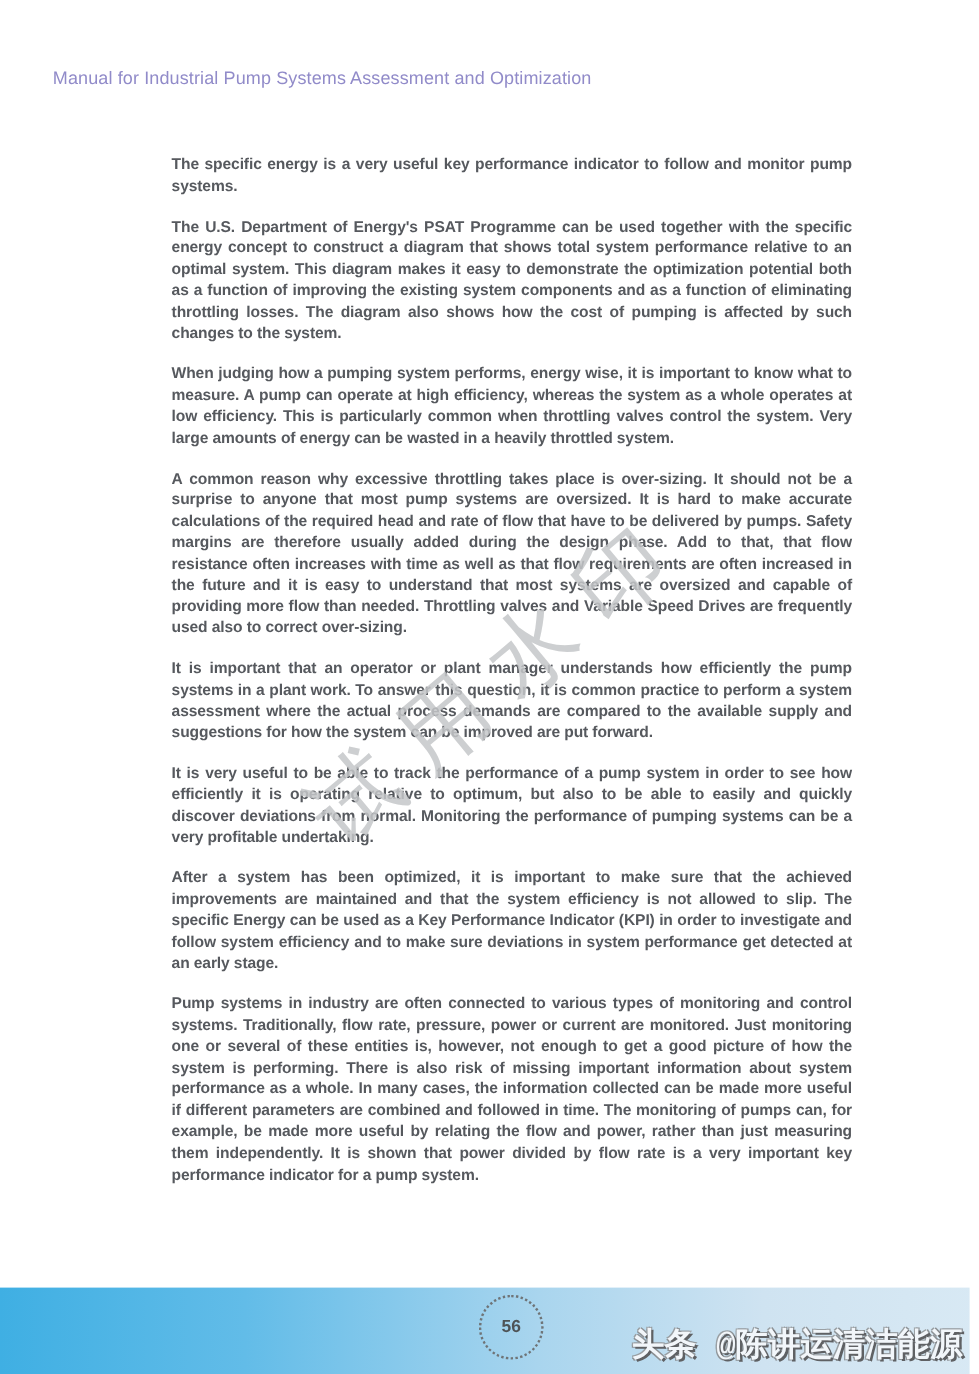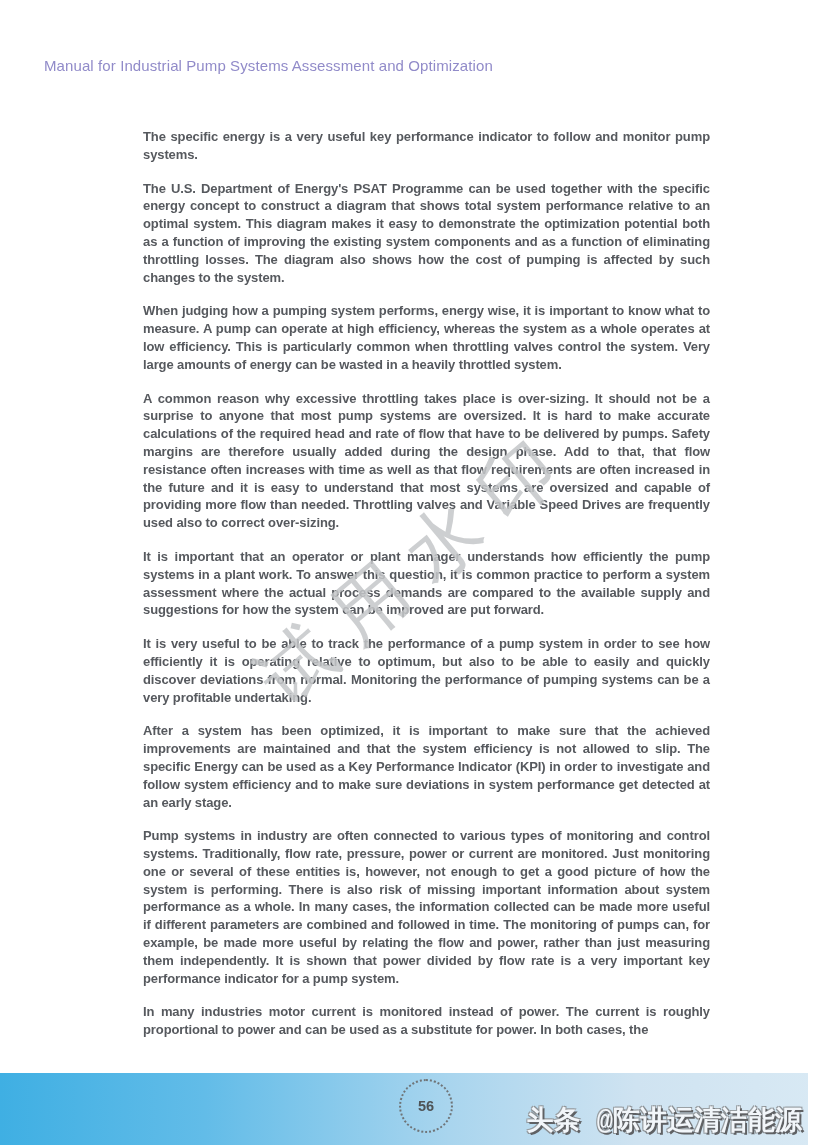--- a/index.html
+++ b/index.html
@@ -101,21 +101,20 @@
 
   <div class="content">
     <p>The specific energy is a very useful key performance indicator to follow and monitor pump systems.</p>
     <p>The U.S. Department of Energy's PSAT Programme can be used together with the specific energy concept to construct a diagram that shows total system performance relative to an optimal system. This diagram makes it easy to demonstrate the optimization potential both as a function of improving the existing system components and as a function of eliminating throttling losses. The diagram also shows how the cost of pumping is affected by such changes to the system.</p>
     <p>When judging how a pumping system performs, energy wise, it is important to know what to measure. A pump can operate at high efficiency, whereas the system as a whole operates at low efficiency. This is particularly common when throttling valves control the system. Very large amounts of energy can be wasted in a heavily throttled system.</p>
     <p>A common reason why excessive throttling takes place is over-sizing. It should not be a surprise to anyone that most pump systems are oversized. It is hard to make accurate calculations of the required head and rate of flow that have to be delivered by pumps. Safety margins are therefore usually added during the design phase. Add to that, that flow resistance often increases with time as well as that flow requirements are often increased in the future and it is easy to understand that most systems are oversized and capable of providing more flow than needed. Throttling valves and Variable Speed Drives are frequently used also to correct over-sizing.</p>
     <p>It is important that an operator or plant manager understands how efficiently the pump systems in a plant work. To answer this question, it is common practice to perform a system assessment where the actual process demands are compared to the available supply and suggestions for how the system can be improved are put forward.</p>
     <p>It is very useful to be able to track the performance of a pump system in order to see how efficiently it is operating relative to optimum, but also to be able to easily and quickly discover deviations from normal. Monitoring the performance of pumping systems can be a very profitable undertaking.</p>
     <p>After a system has been optimized, it is important to make sure that the achieved improvements are maintained and that the system efficiency is not allowed to slip. The specific Energy can be used as a Key Performance Indicator (KPI) in order to investigate and follow system efficiency and to make sure deviations in system performance get detected at an early stage.</p>
     <p>Pump systems in industry are often connected to various types of monitoring and control systems. Traditionally, flow rate, pressure, power or current are monitored. Just monitoring one or several of these entities is, however, not enough to get a good picture of how the system is performing. There is also risk of missing important information about system performance as a whole. In many cases, the information collected can be made more useful if different parameters are combined and followed in time. The monitoring of pumps can, for example, be made more useful by relating the flow and power, rather than just measuring them independently. It is shown that power divided by flow rate is a very important key performance indicator for a pump system.</p>
-    <p>In many industries motor current is monitored instead of power. The current is roughly proportional to power and can be used as a substitute for power. In both cases, the</p>
   </div>
 
   <div class="diagonal-watermark">试用水印</div>
 
   <div class="footer-band">
     <div class="page-number-circle">
       <span>56</span>
     </div>
     <div class="brand-watermark">头条 @陈讲运清洁能源</div>
   </div>

